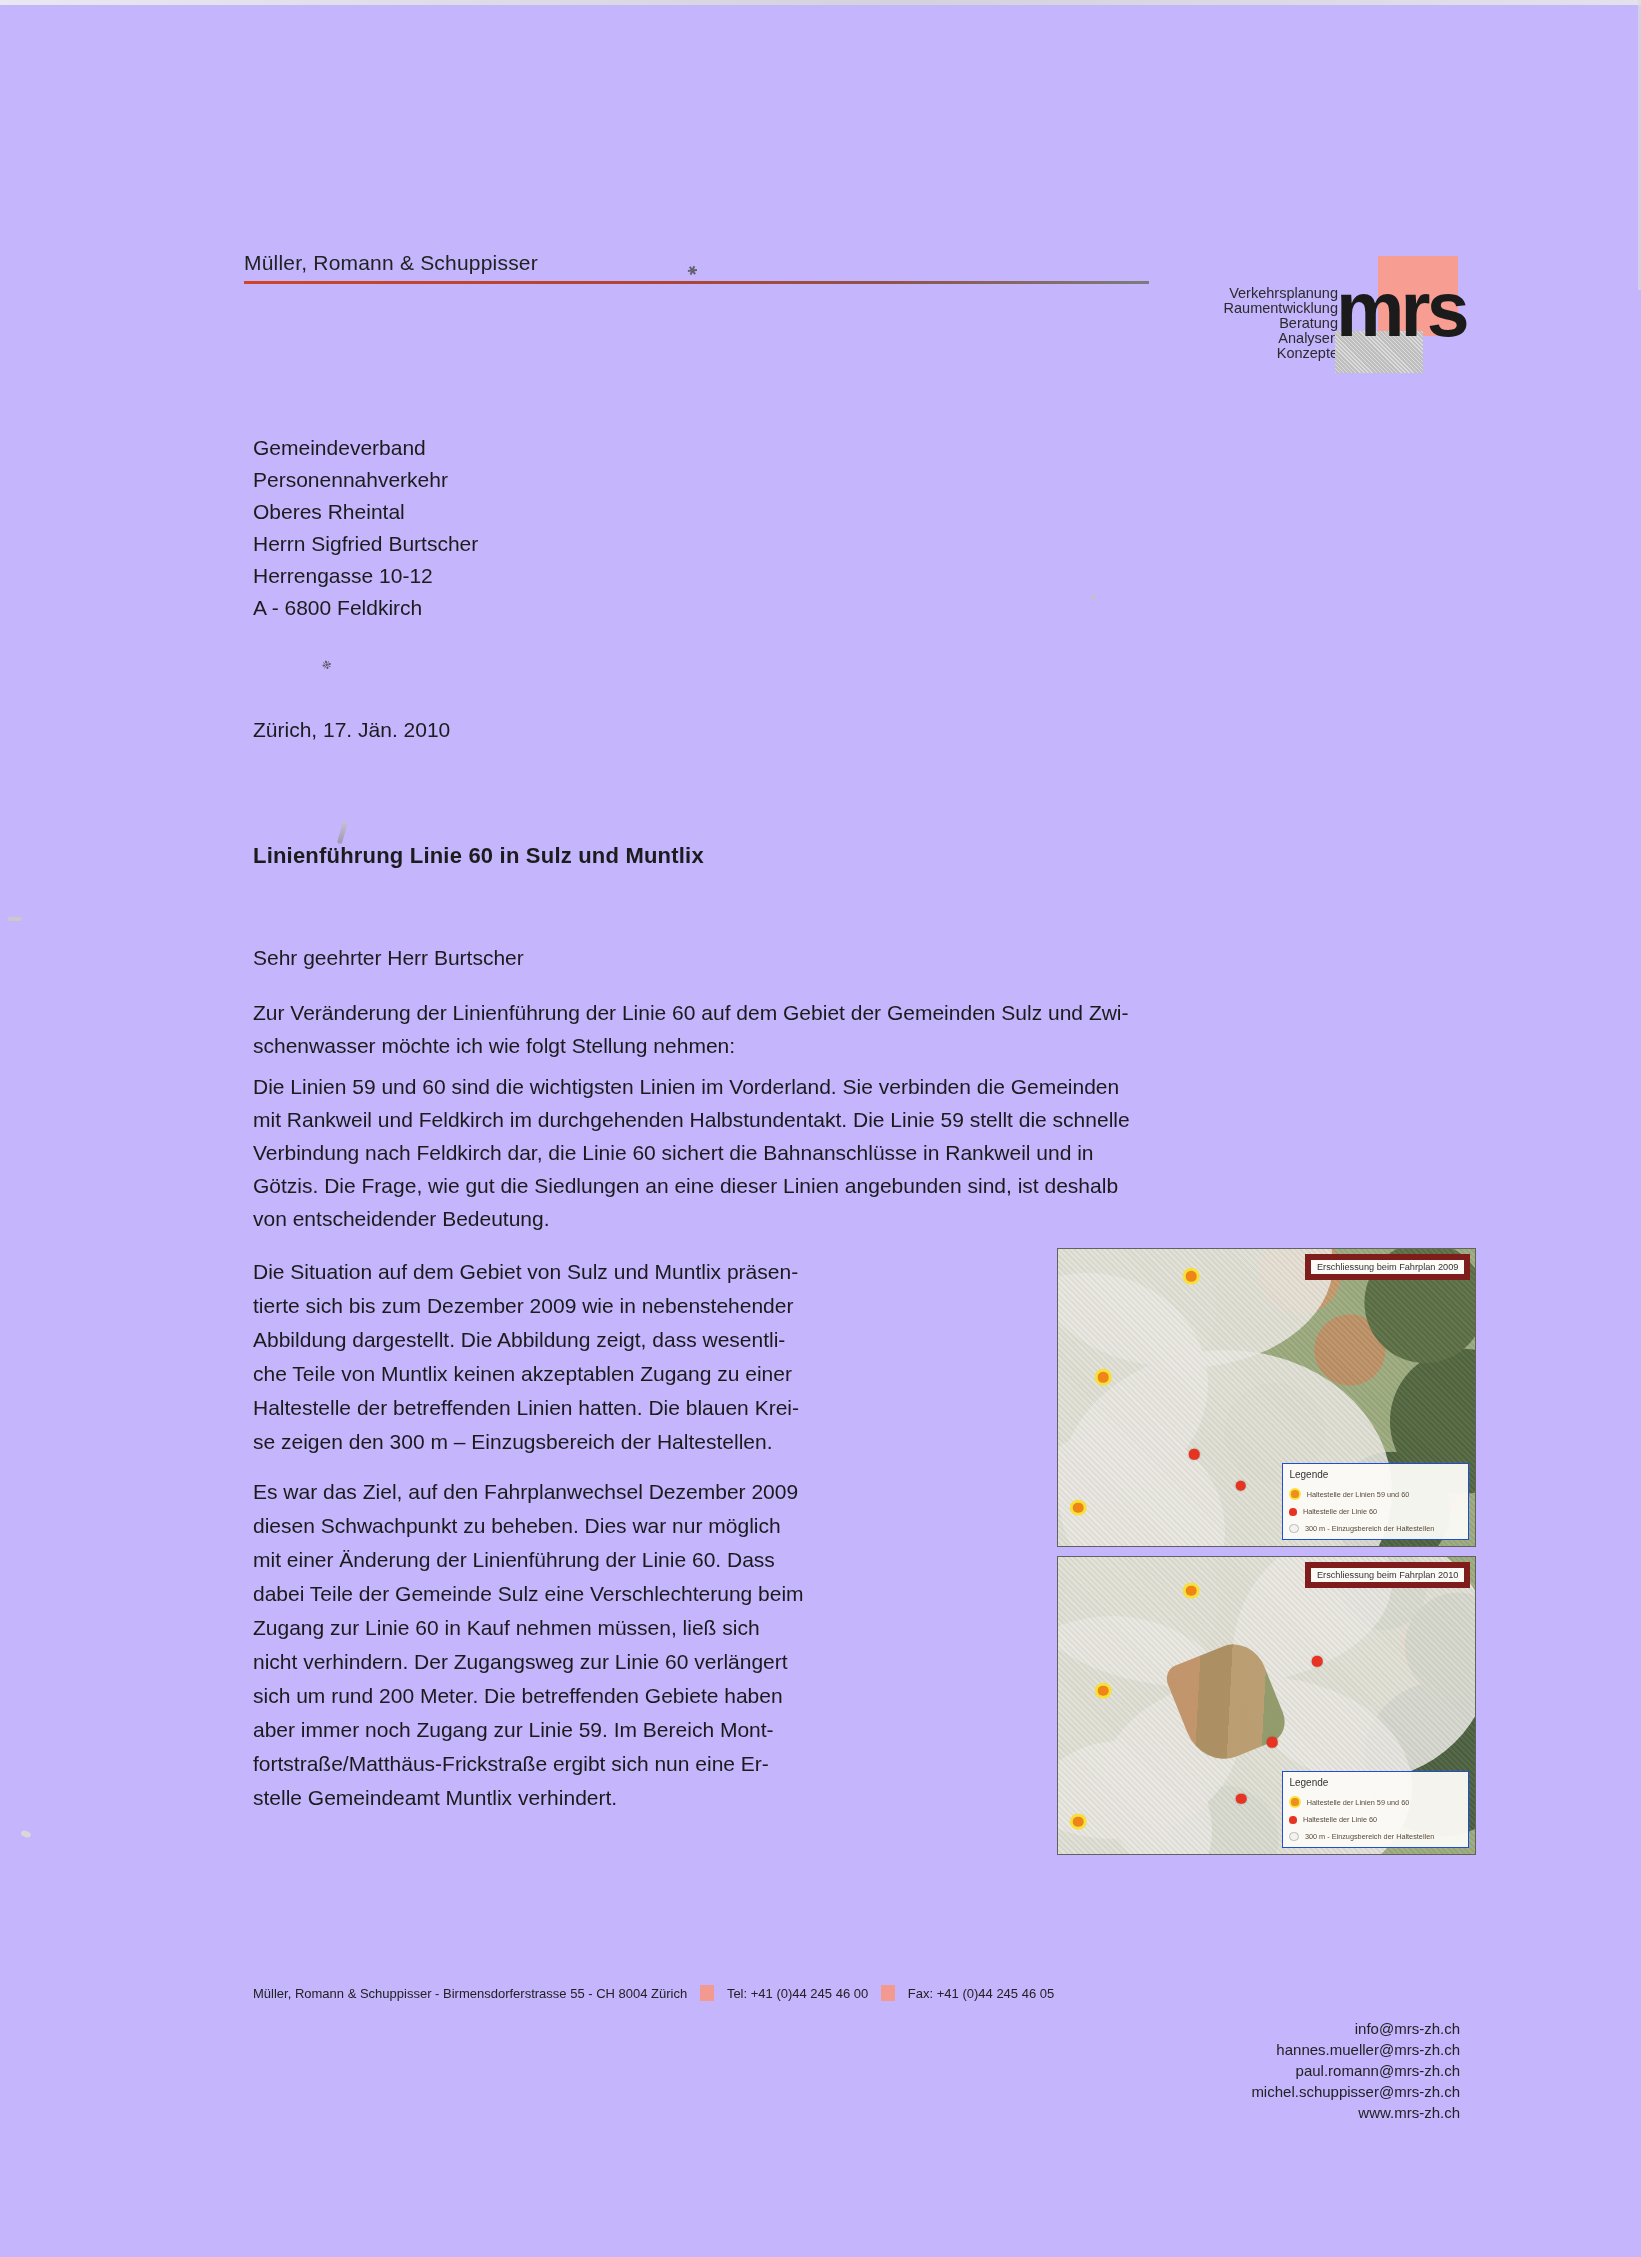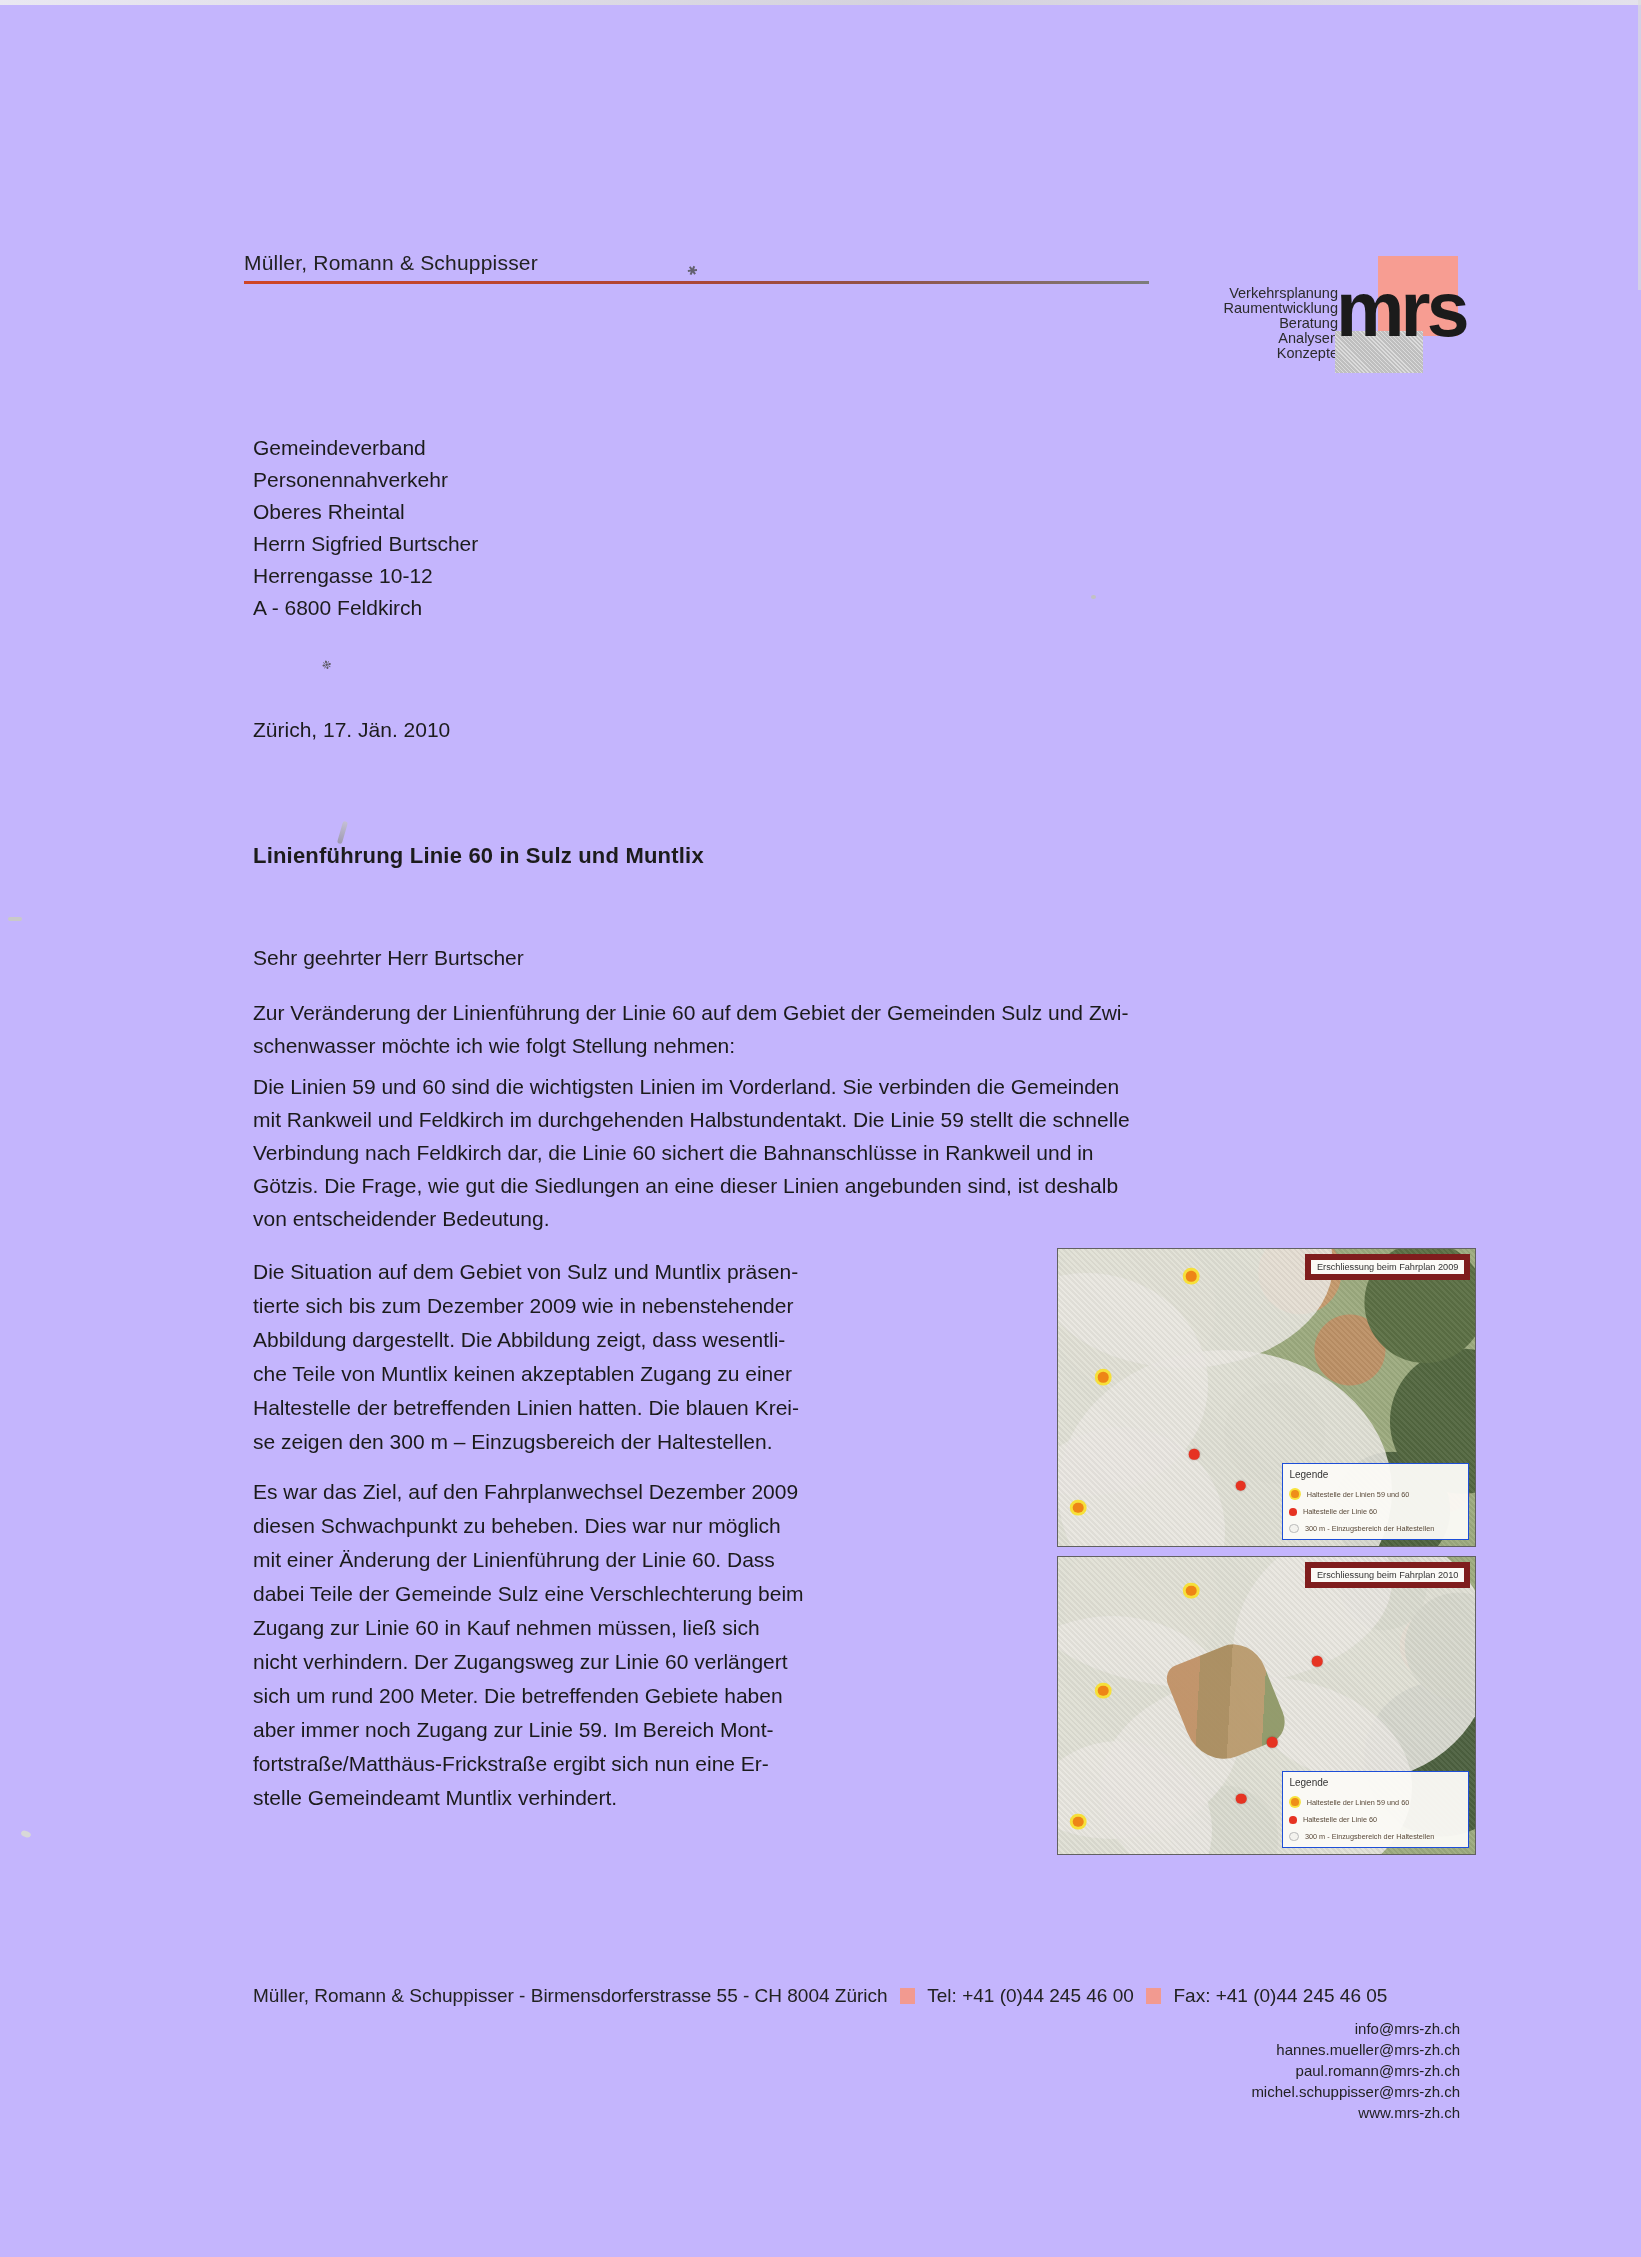--- a/index.html
+++ b/index.html
@@ -83,21 +83,21 @@
   .legend-dot.line-60{background:#e63322;}
   .legend-dot.radius{background:#f3f2ee;border:1px solid #b9b9b9;}
   .legend-label{font-size:7.3px;color:#5a4a3a;line-height:8.2px;}
   .stops{position:absolute;inset:0;z-index:5;}
   .stop{position:absolute;width:10.6px;height:10.6px;border-radius:50%;transform:translate(-50%,-50%);}
   .stop.line-60{background:#e63322;box-shadow:0 0 1.9px rgba(60,0,0,.4);}
   .stop.lines-59-60{background:#ee8516;box-shadow:0 0 0 2.9px #f6e03a;}
 
   
   .footer-line{position:absolute;left:253px;top:1985px;display:flex;align-items:center;gap:9.7px;
-    font-size:19px;color:#222;white-space:nowrap;}
+    font-size:13px;color:#222;white-space:nowrap;}
   .accent-square{width:14.5px;height:16.4px;background:#f29a90;flex:0 0 auto;margin:0 2.9px;}
   .footer-contacts{position:absolute;right:181px;top:2018px;text-align:right;
     font-size:15px;line-height:21px;color:#222;}
 
   
   .artifact{position:absolute;color:#4c4c4c;pointer-events:none;}
   .artifact-fly{left:687px;top:263px;font-size:12.6px;transform:rotate(24deg);opacity:.8;}
   .artifact-bug{left:322px;top:658px;font-size:11.6px;transform:rotate(-14deg);opacity:.85;}
   .artifact-streak{left:340px;top:821px;width:4.8px;height:23px;
     background:linear-gradient(#c4c4c4,#8f8f8f);border-radius:2.9px;transform:rotate(16deg);opacity:.7;}

